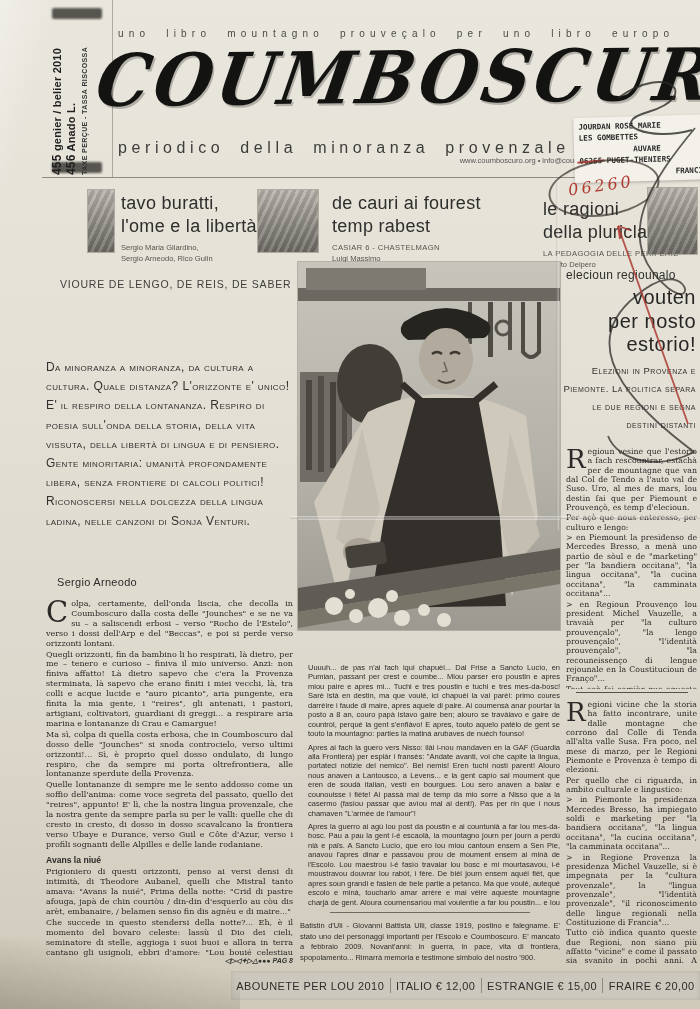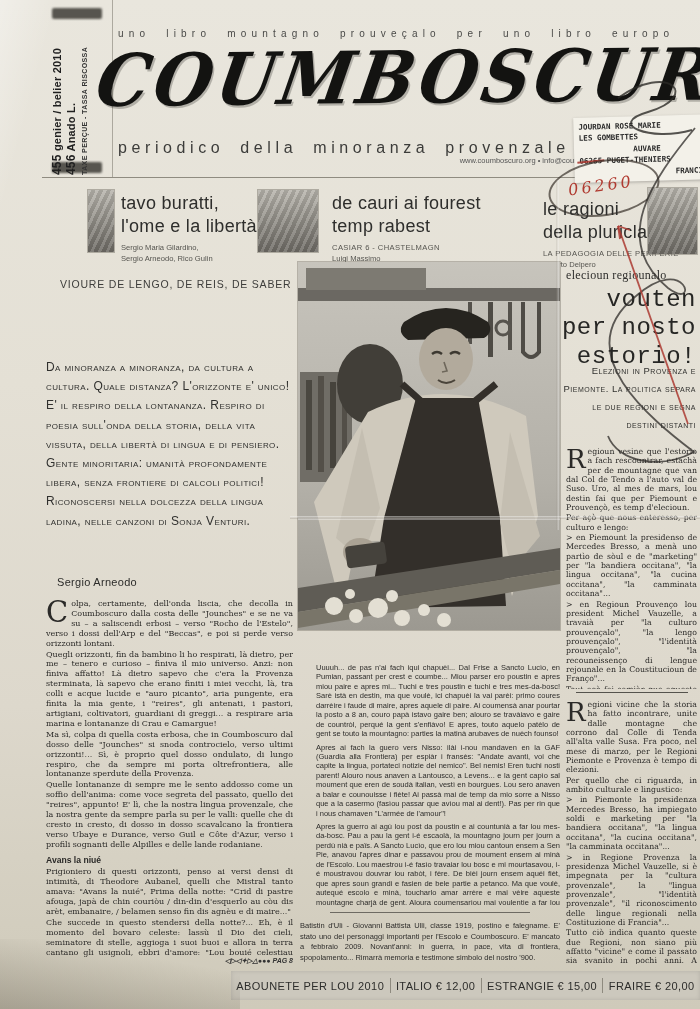--- a/index.html
+++ b/index.html
@@ -73,29 +73,29 @@
   .subhead{font-family:"Liberation Sans",sans-serif;font-weight:bold;font-size:8.6px;margin:5px 0 2px 0 !important;}
   .endmark{position:absolute;left:46px;top:957px;width:247px;text-align:right;font-size:7px;
     font-style:italic;font-weight:bold;color:#333;}
 
   
   .photo-box{position:absolute;left:298px;top:262px;width:262px;height:368px;box-shadow:0 0 0 1px rgba(110,105,95,.4);}
   .c-heading{position:absolute;left:298px;top:633px;width:262px;padding:5px 0 4px 6px;
     background:rgba(248,246,238,.55);font-size:16.5px;letter-spacing:1.2px;color:#222;}
   .body-center{position:absolute;left:300px;top:663px;width:260px;height:244px;overflow:hidden;
     font-size:7.5px;line-height:1.26;text-align:justify;color:#2e2d2b;}
-  .body-center p{margin:0 0 4px 16px;}
+  .body-center p{margin:0 0 4px 8px;}
   .c-divider{position:absolute;left:330px;top:912px;width:200px;height:1px;background:#6d6a62;}
   .footnote{position:absolute;left:300px;top:921px;width:260px;font-size:7.5px;line-height:1.4;
     text-align:justify;color:#2e2d2b;}
 
   
-  .r-kicker{position:absolute;left:566px;top:268px;font-size:12px;letter-spacing:.3px;color:#2e2e2c;font-family:Liberation Serif, serif;}
-  .headline-r{position:absolute;left:560px;top:286px;width:136px;text-align:right;font-size:24px;
-    line-height:1.18;letter-spacing:.5px;color:#262624;font-family:Liberation Mono, monospace;}
+  .r-kicker{position:absolute;left:566px;top:268px;font-size:12px;letter-spacing:.3px;color:#2e2e2c;}
+  .headline-r{position:absolute;left:560px;top:286px;width:136px;text-align:right;font-size:20px;
+    line-height:1.18;letter-spacing:.5px;color:#262624;}
   .standfirst{position:absolute;left:562px;top:362px;width:134px;text-align:right;font-size:9.5px;
     line-height:1.9;font-variant:small-caps;letter-spacing:.5px;color:#30302e;}
   .body-right1{left:566px;top:447px;width:131px;height:242px;font-size:7.8px;line-height:1.2;overflow:hidden;}
   .body-right2{left:566px;top:700px;width:131px;height:264px;font-size:7.8px;line-height:1.2;overflow:hidden;}
   .bodycol .dropcap-r{float:left;font-size:26px;line-height:.8;padding:2px 2px 0 0;}
   .r-divider{position:absolute;left:576px;top:692px;width:112px;height:1px;background:#55534d;}
 
   
   .footer-bar{position:absolute;left:231px;top:971px;width:469px;height:29px;background:#ccc8bd;
     display:flex;align-items:center;justify-content:space-evenly;box-shadow:inset 0 0 4px rgba(0,0,0,.12);}

